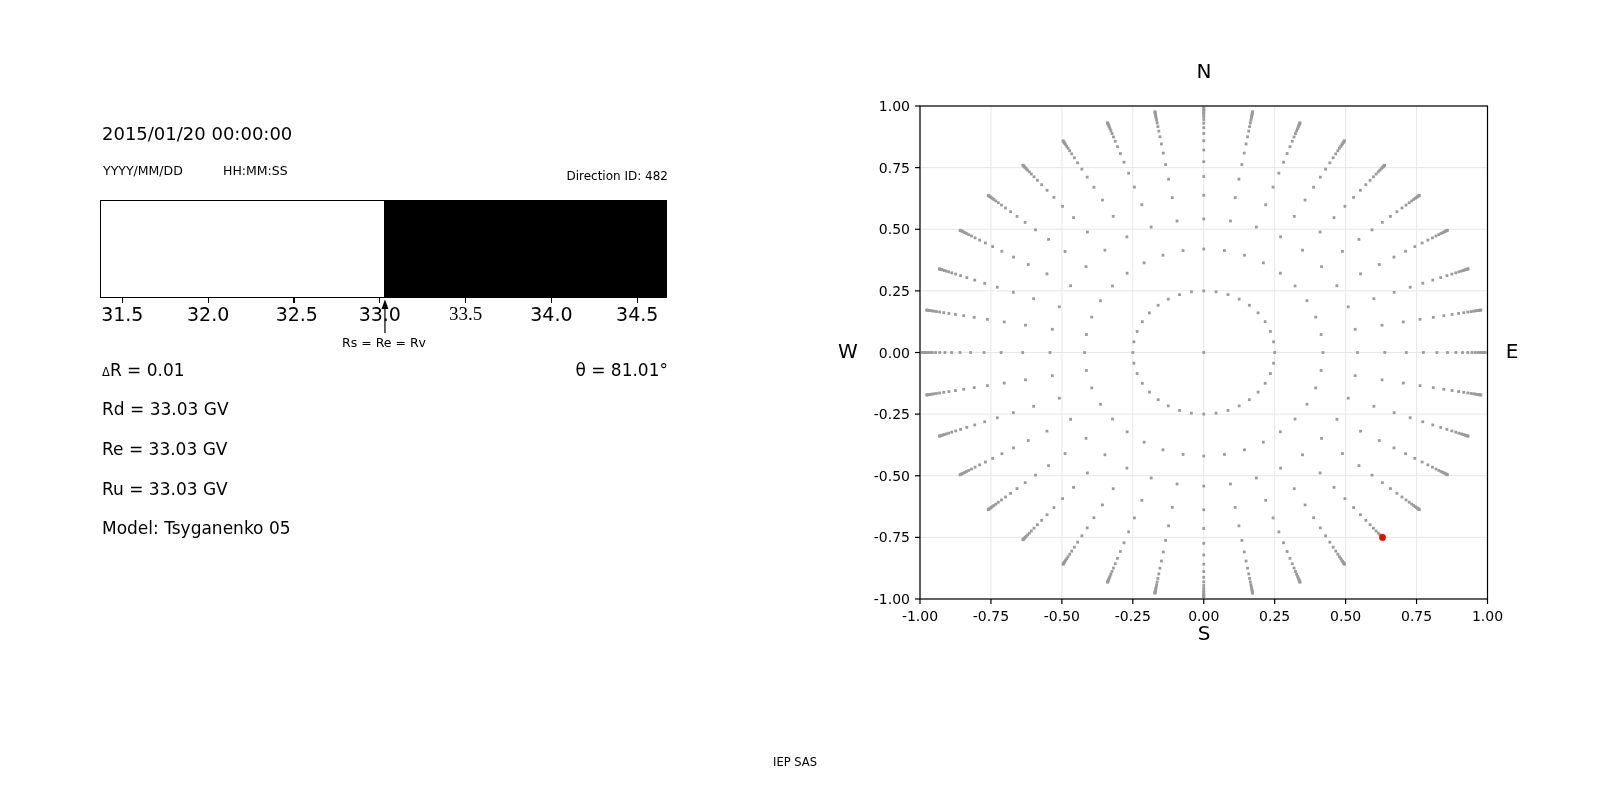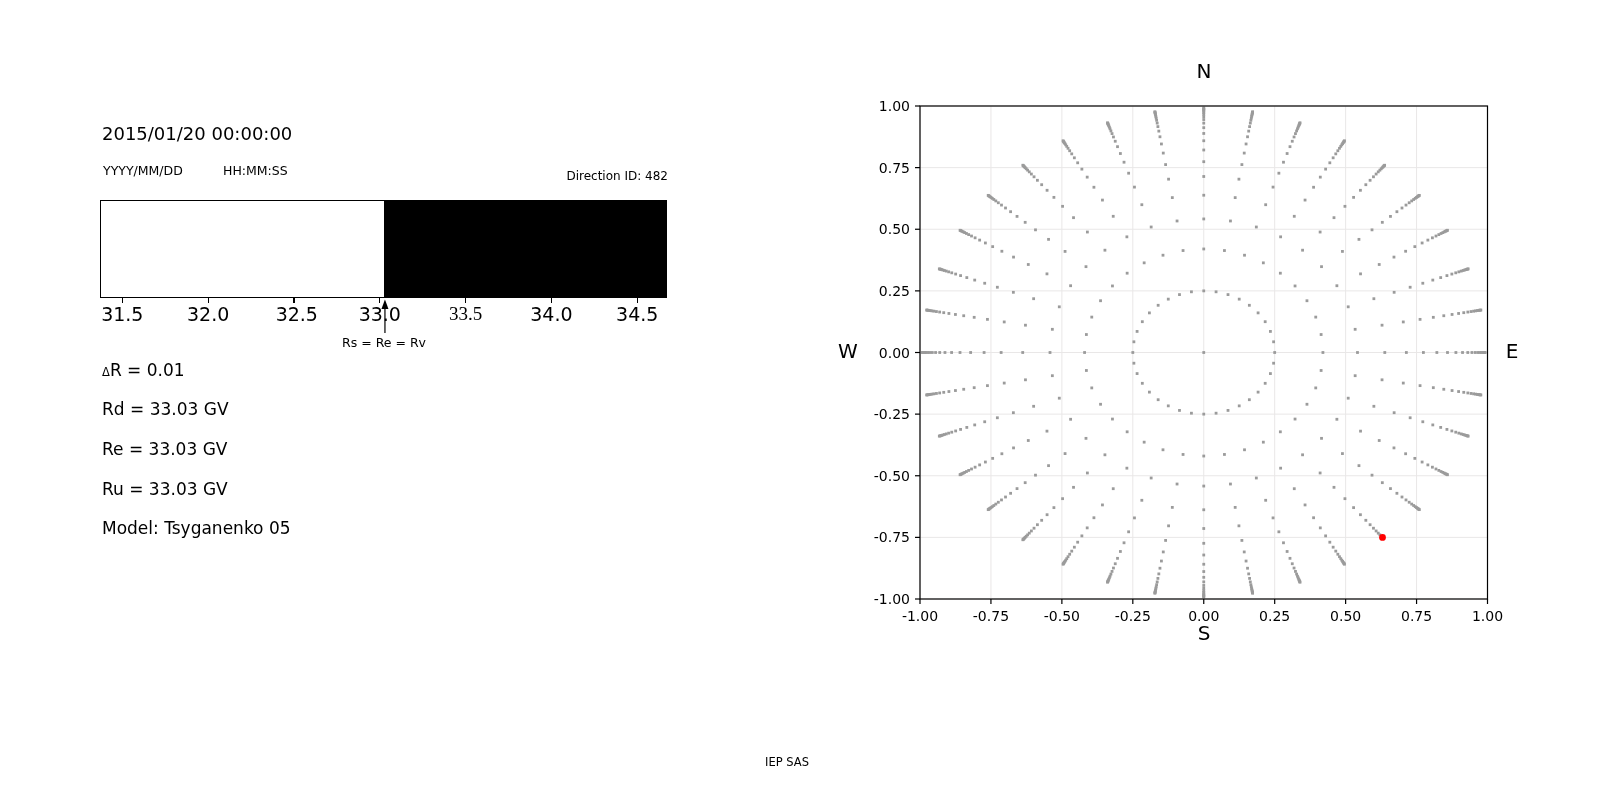--- a/index.html
+++ b/index.html
@@ -13,21 +13,21 @@
   .bar{left:100px;top:200px;width:567px;height:98px;border:1.2px solid #000;background:#fff;box-sizing:border-box;}
   .region{position:absolute;top:0;height:100%;}
   .ltick{position:absolute;width:1.2px;height:5px;background:#000;}
   .lticklabel{position:absolute;width:48px;margin-left:-24px;text-align:center;font-size:19px;}
   .arrow-label{left:294px;top:336px;width:180px;text-align:center;font-size:12.5px;}
   .vline{left:102px;font-size:17px;text-align:center;}
   .delta{font-size:11.5px;}
   .rline{width:300px;text-align:right;font-size:17px;left:368px;}
   .cap{left:0;top:686px;width:1540px;text-align:center;font-size:19px;}
   .cap2{top:719px;}
-  .credit{left:0;top:756px;width:1574px;text-align:center;font-size:11.5px;}
+  .credit{left:0;top:756px;width:1574px;text-align:center;font-size:11.5px;padding-left:8px;}
   .compass{width:44px;text-align:center;font-size:20px;}
   #gfx{position:absolute;left:0;top:0;}
 </style>
 </head>
 <body>
 
 <div class="fig">
 
   <svg id="gfx" width="1600" height="800">
       <g>
@@ -832,20 +832,21 @@
     </div>
 
   <div class="abs arrow-label">Rs = Re = Rv</div>
 
   <div class="abs vline" style="top:361px;"><span class="delta">Δ</span><span>R = 0.01</span></div>
   <div class="abs vline" style="top:400px;">Rd = 33.03 GV</div>
   <div class="abs vline" style="top:440px;">Re = 33.03 GV</div>
   <div class="abs vline" style="top:480px;">Ru = 33.03 GV</div>
   <div class="abs vline" style="top:519px;">Model: Tsyganenko 05</div>
 
+  <div class="abs rline" style="top:361px;">θ = 81.01°</div>
 
   <div class="abs compass" style="left:1182px;top:60px;">N</div>
   <div class="abs compass" style="left:1182px;top:622px;">S</div>
   <div class="abs compass" style="left:826px;top:340px;">W</div>
   <div class="abs compass" style="left:1490px;top:340px;">E</div>
 
   <div class="abs credit">IEP SAS</div>
 
 <div class="abs ltick" style="left: 121.728px; top: 298px;"></div>
     <div class="abs lticklabel" style="left: 122.328px; top: 304px;">31.5</div>

